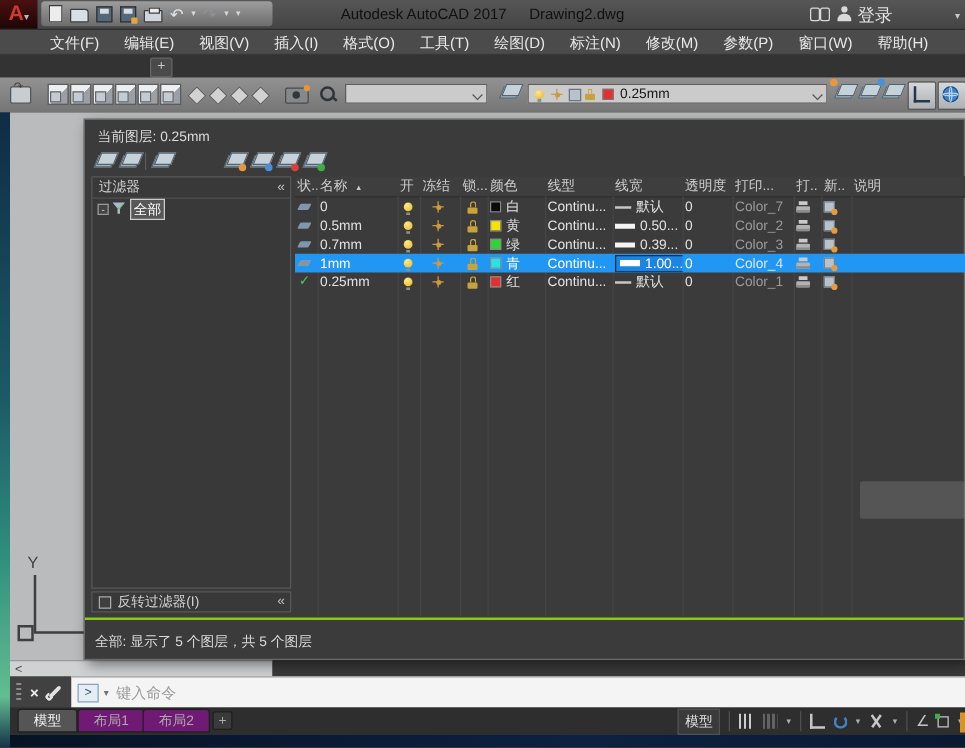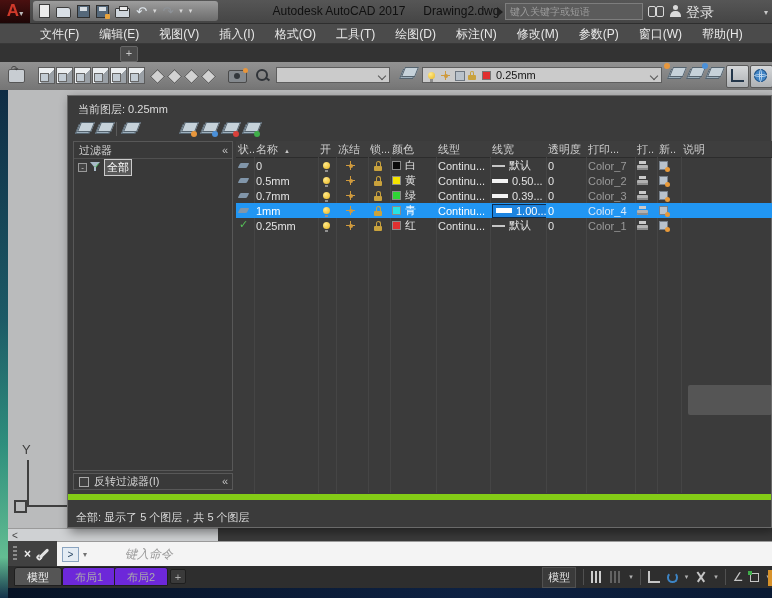--- a/index.html
+++ b/index.html
@@ -119,21 +119,21 @@
   .expander{width:9px;height:9px;border:1px solid #9a9a9a;background:#444;color:#ddd;font-size:8px;line-height:7px;text-align:center;margin:0 3px 0 4px;box-sizing:border-box;}
   .funnel{width:10px;height:10px;position:relative;margin-right:4px;}
   .funnel::before{content:"";position:absolute;left:0;top:0;width:0;height:0;border-left:5px solid transparent;border-right:5px solid transparent;border-top:6px solid #a9bac7;}
   .funnel::after{content:"";position:absolute;left:4px;top:5px;width:2px;height:4px;background:#a9bac7;}
   .funnel .chk{position:absolute;left:3px;top:-1px;color:#4bbf55;font-size:9px;font-weight:bold;}
   .tree-label.sel{background:#585858;border:1px solid #cccccc;color:#ffffff;padding:0 2px;}
   #invert-row{position:absolute;left:5px;top:377px;width:160px;height:17px;background:#393939;border:1px solid #585858;
     box-sizing:border-box;display:flex;align-items:center;font-size:11px;color:#d2d2d2;position:absolute;}
   #invert-row .cb{width:8px;height:8px;border:1px solid #aaa;background:#3f3f3f;margin:0 5px 0 5px;}
   #invert-row .collapse-btn{top:1px;}
-  #pal-status{position:absolute;left:0;top:398px;width:100%;height:33px;border-top:6px solid #84cc16;}
+  #pal-status{position:absolute;left:0;top:398px;width:100%;height:33px;border-top:2px solid #84cc16;}
   #pal-status span{position:absolute;left:8px;top:10px;font-size:11px;color:#dadada;}
 
   
   #layer-table{position:absolute;left:168px;top:45px;width:536px;height:352px;}
   .gridrow{display:grid;grid-template-columns:18px 64px 18px 32px 22px 46px 54px 56px 40px 49px 22px 24px 1fr;align-items:center;}
   #layer-table-header{height:16px;border-bottom:1px solid #2c2c2c;background:#3e3e3e;}
   .th{font-size:11px;color:#cdcdcd;padding-left:2px;white-space:nowrap;overflow:hidden;position:relative;height:16px;line-height:16px;}
   .th .sort{margin-left:6px;font-size:6px;color:#c8c8c8;}
   #col-lines{position:absolute;left:0;top:16px;right:0;bottom:0;pointer-events:none;}
   #col-lines i{position:absolute;top:0;bottom:0;width:1px;background:#454545;}
@@ -172,25 +172,25 @@
 
   
   #cmd-grip{position:absolute;left:8px;top:541px;width:49px;height:25px;background:#414141;display:flex;align-items:center;gap:7px;padding-left:5px;box-sizing:border-box;}
   #cmd-grip .dots{width:4px;height:16px;background:repeating-linear-gradient(#8b8b8b 0 2px,transparent 2px 4px);}
   #cmd-close{color:#ededed;font-size:12px;font-weight:bold;}
   #cmd-wrench{width:12px;height:3px;background:#e3e3e3;border-radius:2px;transform:rotate(-45deg);position:relative;}
   #cmd-wrench::before{content:"";position:absolute;left:-3px;top:-2px;width:6px;height:6px;border:2px solid #e3e3e3;border-radius:50%;border-right-color:transparent;box-sizing:border-box;}
   #cmd-input{position:absolute;left:57px;top:541px;width:715px;height:25px;background:#f4f4f4;border-top:1px solid #9a9a9a;box-sizing:border-box;display:flex;align-items:center;}
   #cmd-prompt{width:17px;height:15px;background:#e4ecf4;border:1px solid #8aa4c0;margin-left:5px;font-size:10px;color:#2e4a66;text-align:center;line-height:14px;box-sizing:border-box;}
   #cmd-caret{font-size:8px;color:#707070;margin:0 6px 0 4px;}
-  #cmd-text{font-size:12px;font-style:italic;color:#9a9a9a;margin-left:32px;}
+  #cmd-text{font-size:12px;color:#9a9a9a;}
 
   
   #bottom-row{position:absolute;left:8px;top:566px;width:764px;height:22px;background:#2e2e2e;}
-  .ltab{position:absolute;top:1px;height:19px;font-size:11px;line-height:19px;padding:0 12px;color:#ababab;background:#6d28d9;border-radius:3px 3px 0 0;border:1px solid #1f1f1f;box-sizing:border-box;}
+  .ltab{position:absolute;top:1px;height:19px;font-size:11px;line-height:19px;padding:0 12px;color:#ababab;background:#701a75;border-radius:3px 3px 0 0;border:1px solid #1f1f1f;box-sizing:border-box;}
   .ltab.active{background:#555555;color:#f2f2f2;}
   #ltab-plus{position:absolute;top:3px;height:15px;width:16px;font-size:11px;line-height:15px;text-align:center;color:#ababab;background:#3a3a3a;border-radius:2px;border:1px solid #1f1f1f;box-sizing:border-box;}
   #status-cluster{position:absolute;right:2px;top:0;height:22px;display:flex;align-items:center;gap:7px;}
   #status-model{font-size:11px;color:#e0e0e0;padding:2px 5px;border:1px solid #515151;background:#3a3a3a;}
   .st-sep{width:1px;height:16px;background:#505050;}
   .st-grid{width:12px;height:12px;background:repeating-linear-gradient(90deg,#cccccc 0 2px,transparent 2px 4px);}
   .st-grid.dim{background:repeating-linear-gradient(90deg,#707070 0 2px,transparent 2px 4px);opacity:.8;}
   .st-caret{font-size:7px;color:#b0b0b0;}
   .st-ortho{width:10px;height:10px;border-left:2px solid #c6c6c6;border-bottom:2px solid #c6c6c6;}
   .st-polar{width:11px;height:11px;border:2px solid #3d85c6;border-radius:50%;border-top-color:transparent;box-sizing:border-box;}
@@ -215,24 +215,20 @@
     <span class="q-ic ic-saveas"></span>
     <span class="q-ic ic-print"></span>
     <span class="arrowchar">↶</span>
     <span class="mini-caret">▾</span>
     <span class="arrowchar dim">↷</span>
     <span class="mini-caret">▾</span>
     <span class="mini-caret">▾</span>
   </div>
   <div id="title-text">
     <span>Autodesk AutoCAD 2017</span><b>Drawing2.dwg</b>
-  </div>
-  <div id="search-wrap">
-    <span id="search-go"></span>
-    <input id="search-input" readonly="" value="键入关键字或短语" style="">
   </div>
   <span id="binoculars"></span>
   <span id="user-ic"></span>
   <span id="login-label">登录</span>
   <span id="tb-caret">▾</span>
 </div>
 
 <div id="menubar">
     <span class="menu-item">文件(F)</span>
     <span class="menu-item">编辑(E)</span>

